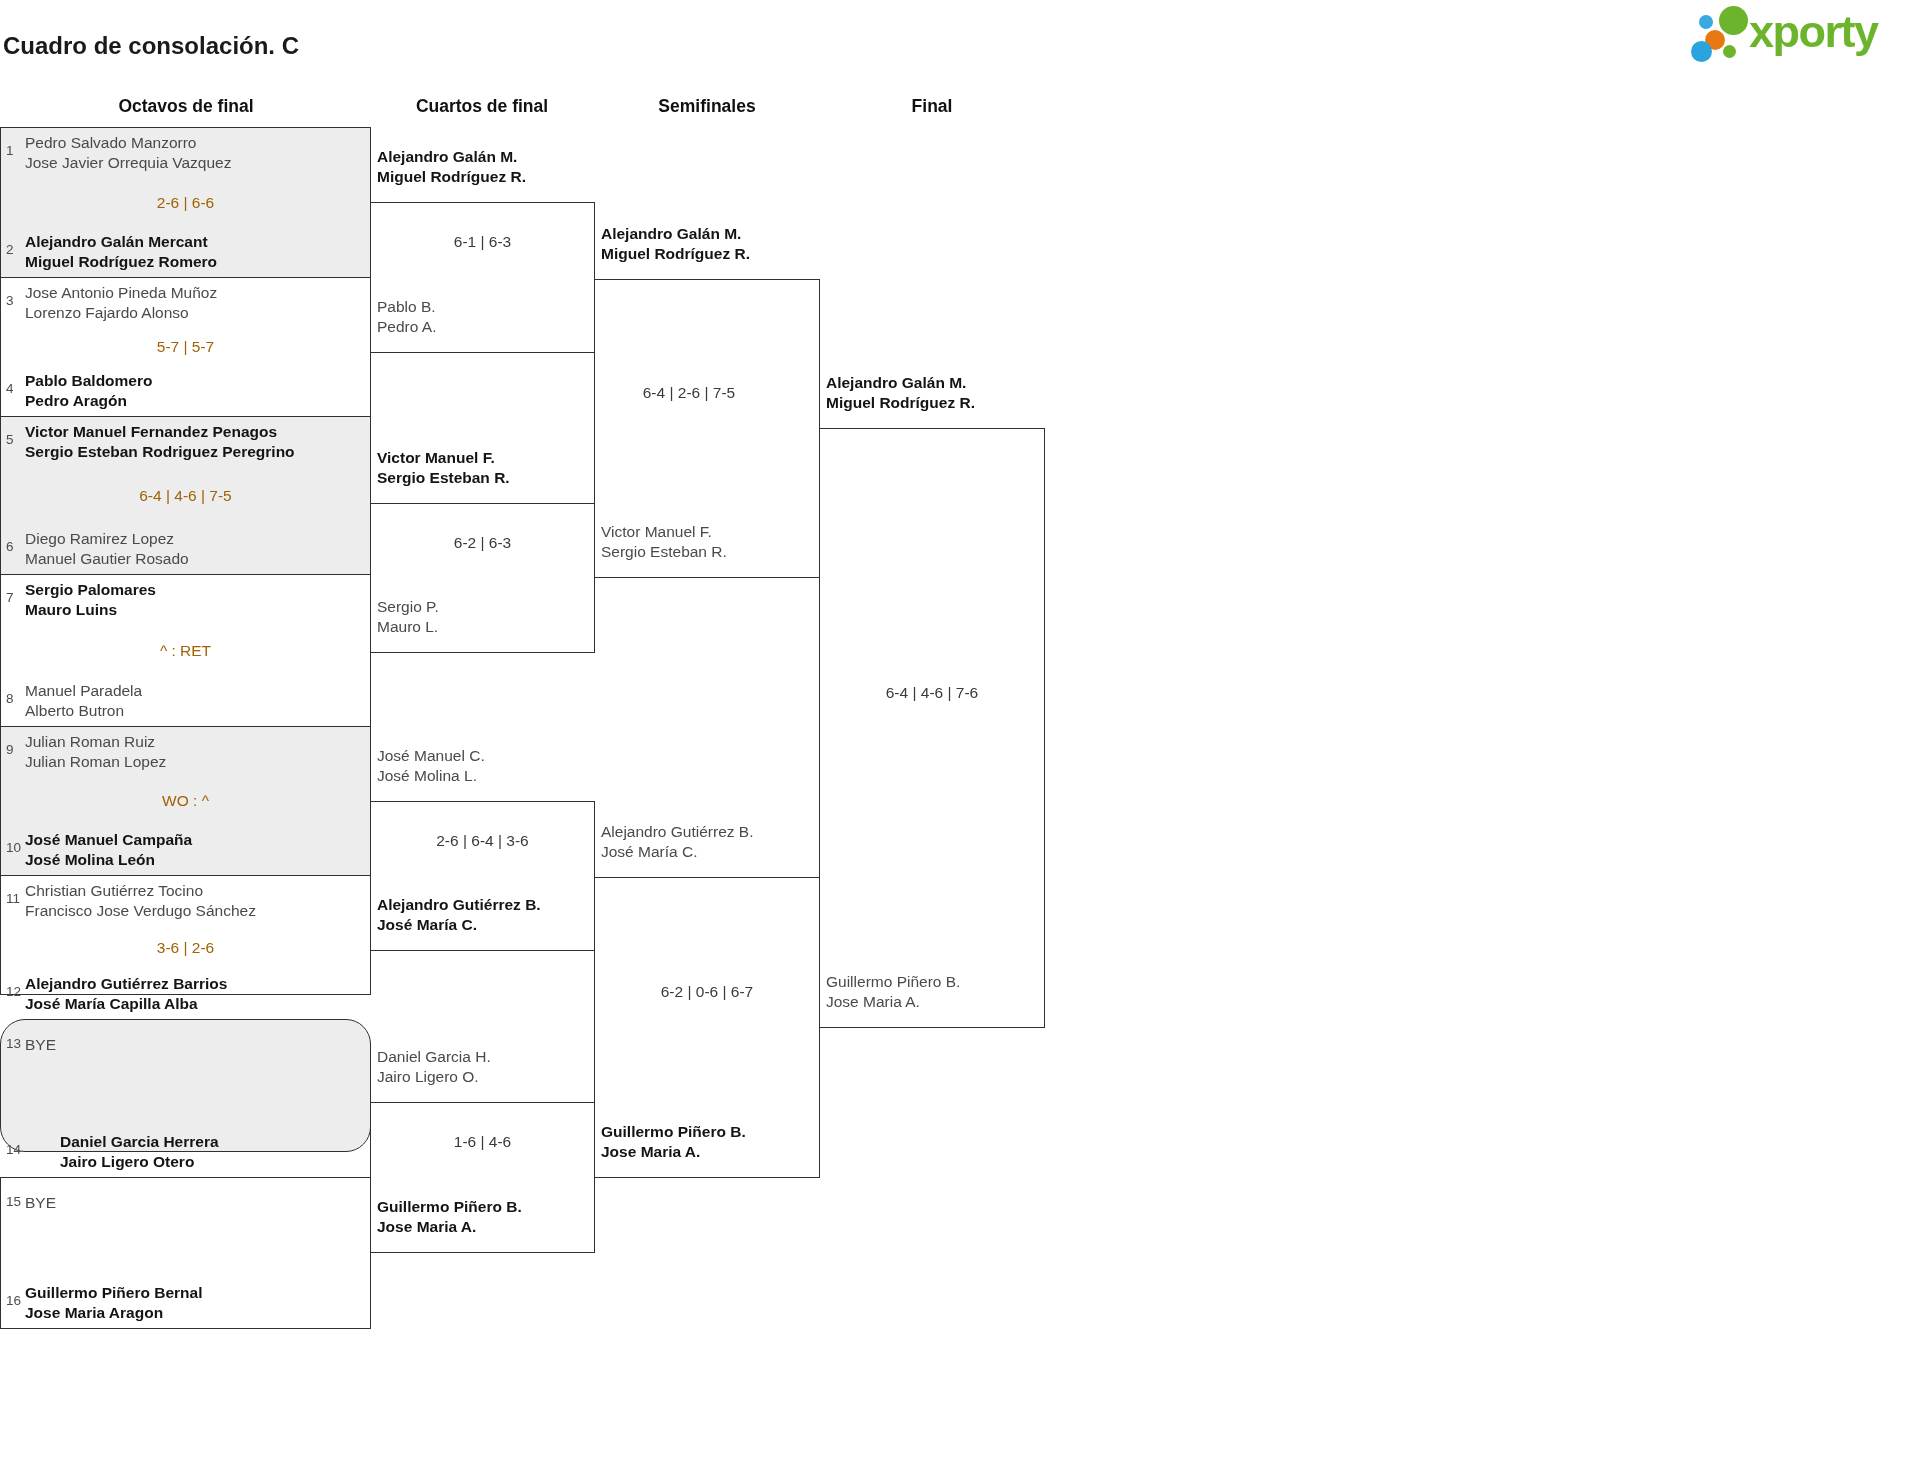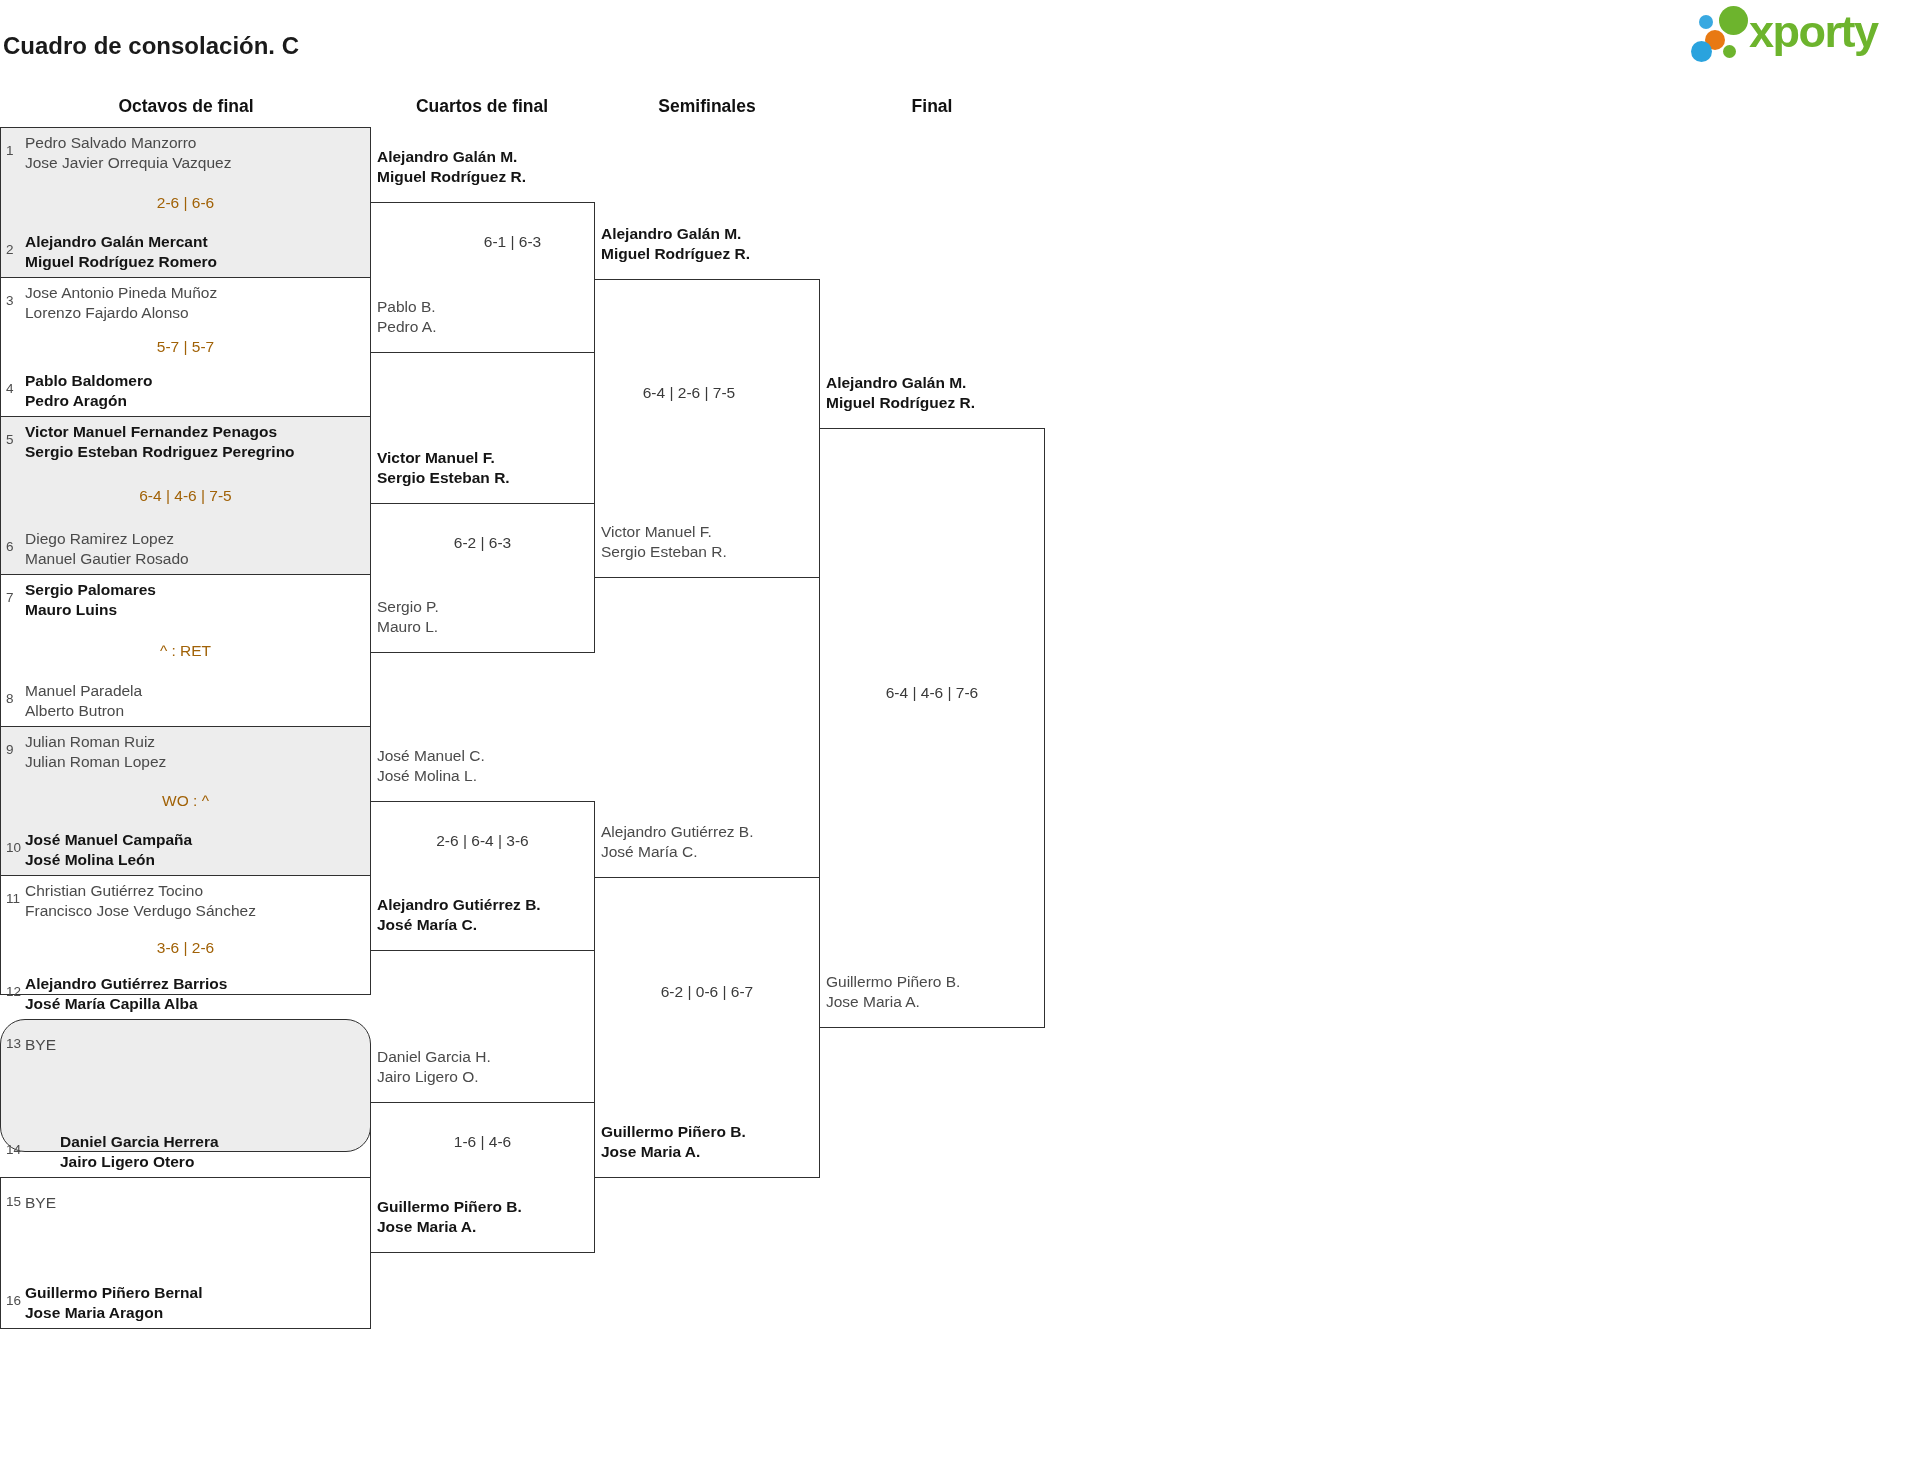--- a/index.html
+++ b/index.html
@@ -138,21 +138,21 @@
     </div>
     <div class="box mbox" style="left: 370px; top: 202px; width: 225px; height: 151px;"></div>
     <div class="team w" style="left: 377px; top: 147px;">
       <div>Alejandro Galán M.</div>
       <div>Miguel Rodríguez R.</div>
     </div>
     <div class="team" style="left: 377px; top: 297px;">
       <div>Pablo B.</div>
       <div>Pedro A.</div>
     </div>
-    <div class="mscore" style="left: 370px; width: 225px; top: 232px; margin-left: 30px;">6-1 | 6-3</div>
+    <div class="mscore" style="left: 370px; width: 225px; top: 232px;">6-1 | 6-3</div>
     <div class="box mbox" style="left: 370px; top: 503px; width: 225px; height: 150px;"></div>
     <div class="team w" style="left: 377px; top: 448px;">
       <div>Victor Manuel F.</div>
       <div>Sergio Esteban R.</div>
     </div>
     <div class="team" style="left: 377px; top: 597px;">
       <div>Sergio P.</div>
       <div>Mauro L.</div>
     </div>
     <div class="mscore" style="left: 370px; width: 225px; top: 532.5px;">6-2 | 6-3</div>

